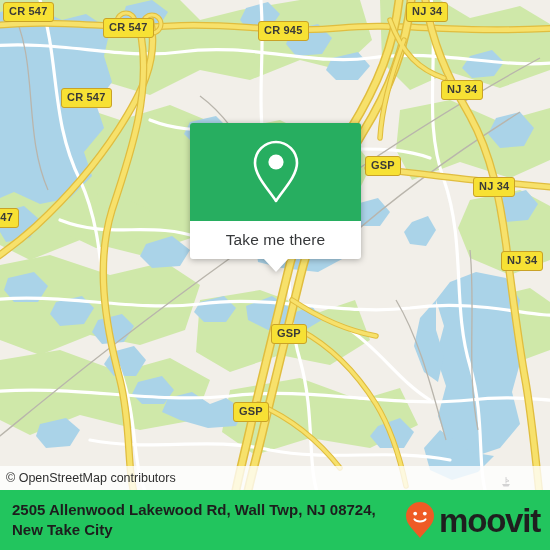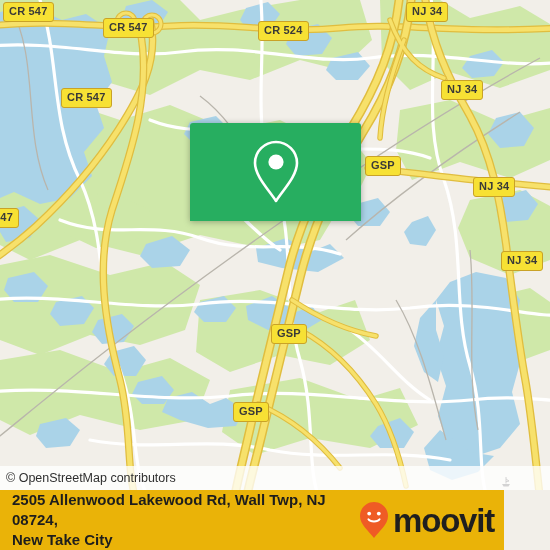--- a/index.html
+++ b/index.html
@@ -121,23 +121,23 @@
     border-left: 13px solid transparent;
     border-right: 13px solid transparent;
     border-top: 14px solid #ffffff;
   }
 
   
   #bottom-bar {
     position: absolute;
     left: 0;
     top: 490px;
-    width: 504px;
+    width: 550px;
     height: 60px;
-    background: #eab308;
+    background: #22c55e;
     display: flex;
     align-items: center;
     box-sizing: border-box;
     padding: 0 10px 0 12px;
   }
   #address-block {
     flex: 1 1 auto;
     padding-right: 6px;
   }
   #address-line {
@@ -350,21 +350,21 @@
           <circle cx="353" cy="130" r="3"></circle>
           <circle cx="368" cy="168" r="3.4"></circle>
         </g>
 
       </g>
     </svg>
 
     <div id="shields">
         <div class="shield" style="left: 3px; top: 2px;">CR 547</div>
         <div class="shield" style="left: 103px; top: 18px;">CR 547</div>
-        <div class="shield" style="left: 258px; top: 21px;">CR 524</div>
+        <div class="shield" style="left: 258px; top: 21px;">CR 945</div>
         <div class="shield" style="left: 406px; top: 2px;">NJ 34</div>
         <div class="shield" style="left: 441px; top: 80px;">NJ 34</div>
         <div class="shield" style="left: 61px; top: 88px;">CR 547</div>
         <div class="shield" style="left: 365px; top: 156px;">GSP</div>
         <div class="shield" style="left: 473px; top: 177px;">NJ 34</div>
         <div class="shield" style="left: -12px; top: 208px;">547</div>
         <div class="shield" style="left: 501px; top: 251px;">NJ 34</div>
         <div class="shield" style="left: 271px; top: 324px;">GSP</div>
         <div class="shield" style="left: 233px; top: 402px;">GSP</div>
       </div>
@@ -377,20 +377,24 @@
     <div id="attribution">
       <span class="attr-text">© OpenStreetMap contributors</span>
     </div>
 
     <div id="callout">
       <div id="callout-head">
         <svg width="54" height="68" viewBox="0 0 54 68">
           <path d="M27,4 C15.4,4 6,13.4 6,25 C6,38 20,52 27,63 C34,52 48,38 48,25 C48,13.4 38.6,4 27,4 Z" fill="none" stroke="#ffffff" stroke-width="2.6" stroke-linejoin="round"></path>
           <circle cx="27" cy="24" r="7.6" fill="#ffffff"></circle>
         </svg>
+      </div>
+      <div id="callout-foot">
+        <span id="callout-label">Take me there</span>
+        <div id="callout-tail"></div>
       </div>
     </div>
 
   </div>
 
   <div id="bottom-bar">
     <div id="address-block">
       <div id="address-line">2505 Allenwood Lakewood Rd, Wall Twp, NJ 08724,</div>
       <div id="city-line">New Take City</div>
     </div>

